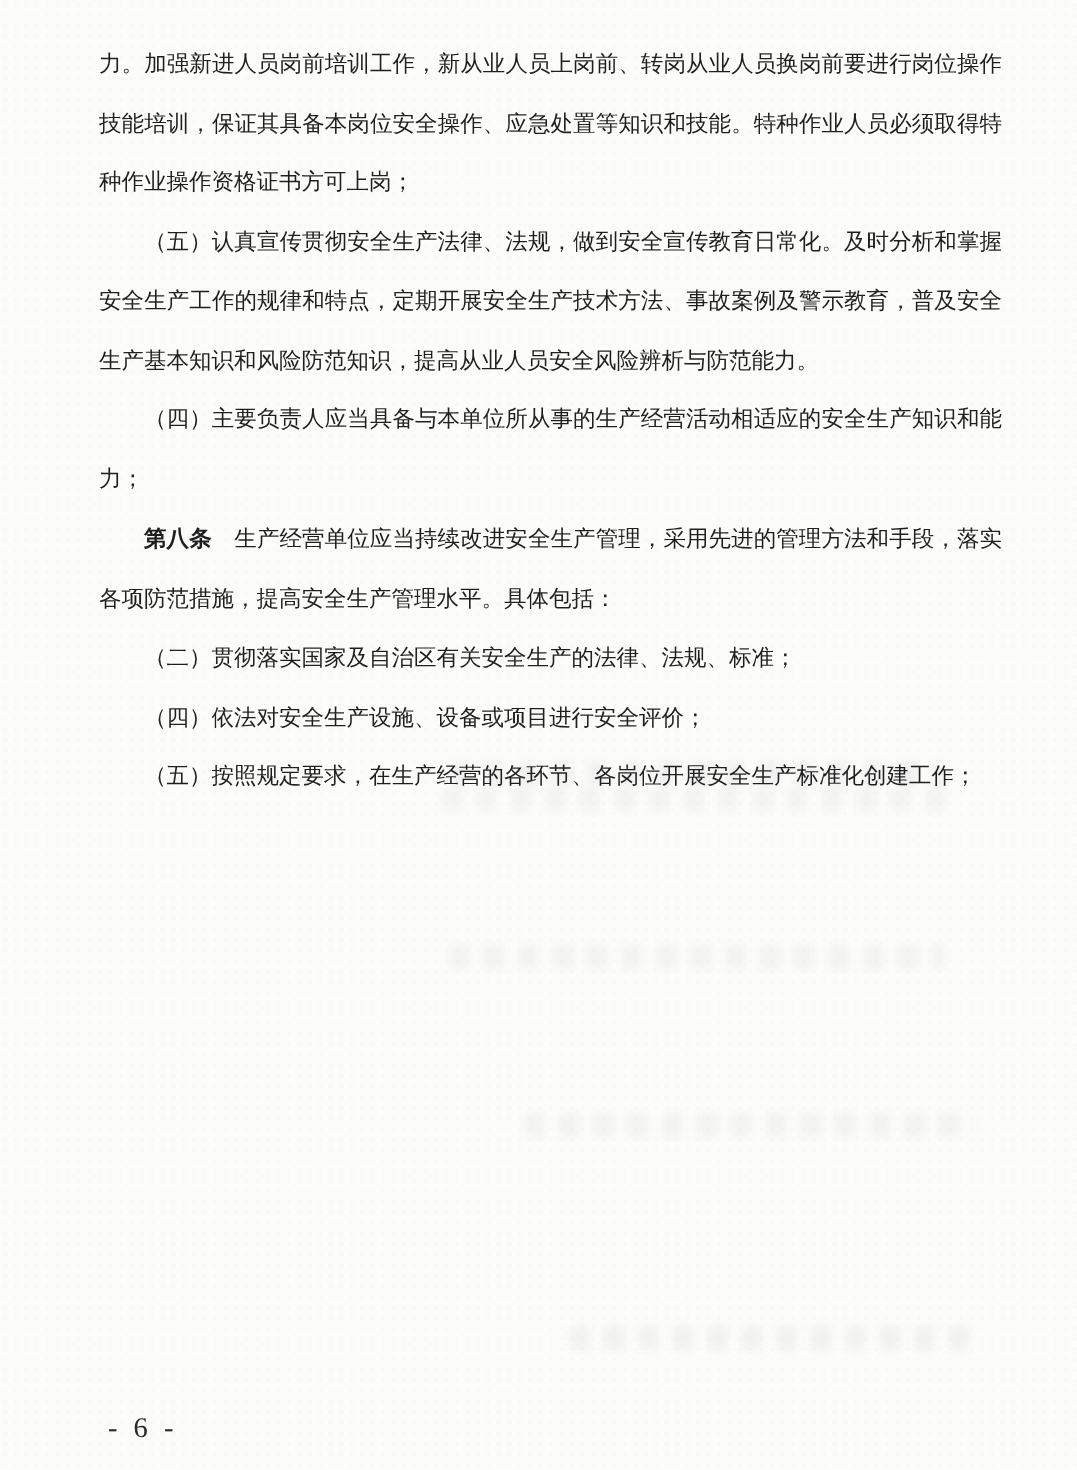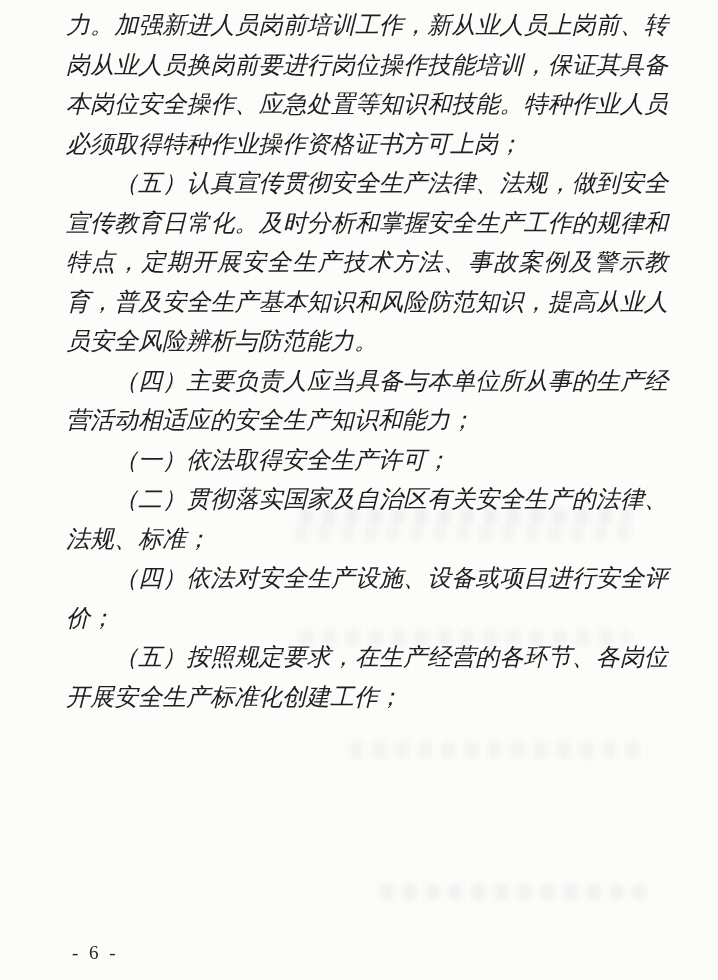--- a/index.html
+++ b/index.html
@@ -13,28 +13,27 @@
     overflow: hidden;
     background-color: #fcfcfa;
     
     background-image: radial-gradient(rgba(40,40,50,0.018) 1px, rgba(0,0,0,0) 1px);
     background-size: 7px 7px;
     font-family: "Liberation Serif", serif;
   }
   .doc-body {
     position: absolute;
     left: 66px;
-    top: 6px;
+    top: 24px;
     width: 602px;
-    font-size: 24px;
+    font-size: 15px;
     line-height: 39.5px;
     color: #1f1f1f;
     text-align: justify;
     text-justify: inter-ideograph;
-    font-style: italic;
   }
   .para {
     margin: 0;
     padding: 0;
   }
   .para.indent {
     text-indent: 2em;
   }
   .seg-bold {
     font-family: "Liberation Sans", sans-serif;
@@ -77,21 +76,21 @@
   <div class="smudge s1"></div>
   <div class="smudge s2"></div>
   <div class="smudge s3"></div>
   <div class="smudge s4"></div>
   <div class="smudge s5"></div>
 
   <div class="doc-body" id="doc-body" style="color: rgb(31, 31, 31);">
       <p class="para"><span class="seg">力。加强新进人员岗前培训工作，新从业人员上岗前、转岗从业人员换岗前要进行岗位操作技能培训，保证其具备本岗位安全操作、应急处置等知识和技能。特种作业人员必须取得特种作业操作资格证书方可上岗；</span></p>
       <p class="para indent"><span class="seg">（五）认真宣传贯彻安全生产法律、法规，做到安全宣传教育日常化。及时分析和掌握安全生产工作的规律和特点，定期开展安全生产技术方法、事故案例及警示教育，普及安全生产基本知识和风险防范知识，提高从业人员安全风险辨析与防范能力。</span></p>
       <p class="para indent"><span class="seg">（四）主要负责人应当具备与本单位所从事的生产经营活动相适应的安全生产知识和能力；</span></p>
-      <p class="para indent"><span class="seg">（一）依法取得安全生产许可；</span></p>
+      <p class="para indent"><span class="seg-bold">第八条</span><span class="seg">　生产经营单位应当持续改进安全生产管理，采用先进的管理方法和手段，落实各项防范措施，提高安全生产管理水平。具体包括：</span></p>
       <p class="para indent"><span class="seg">（二）贯彻落实国家及自治区有关安全生产的法律、法规、标准；</span></p>
       <p class="para indent"><span class="seg">（四）依法对安全生产设施、设备或项目进行安全评价；</span></p>
       <p class="para indent"><span class="seg">（五）按照规定要求，在生产经营的各环节、各岗位开展安全生产标准化创建工作；</span></p>
     </div>
 
   <div class="page-number">- 6 -</div>
 
 </div>
 
 </body></html>

